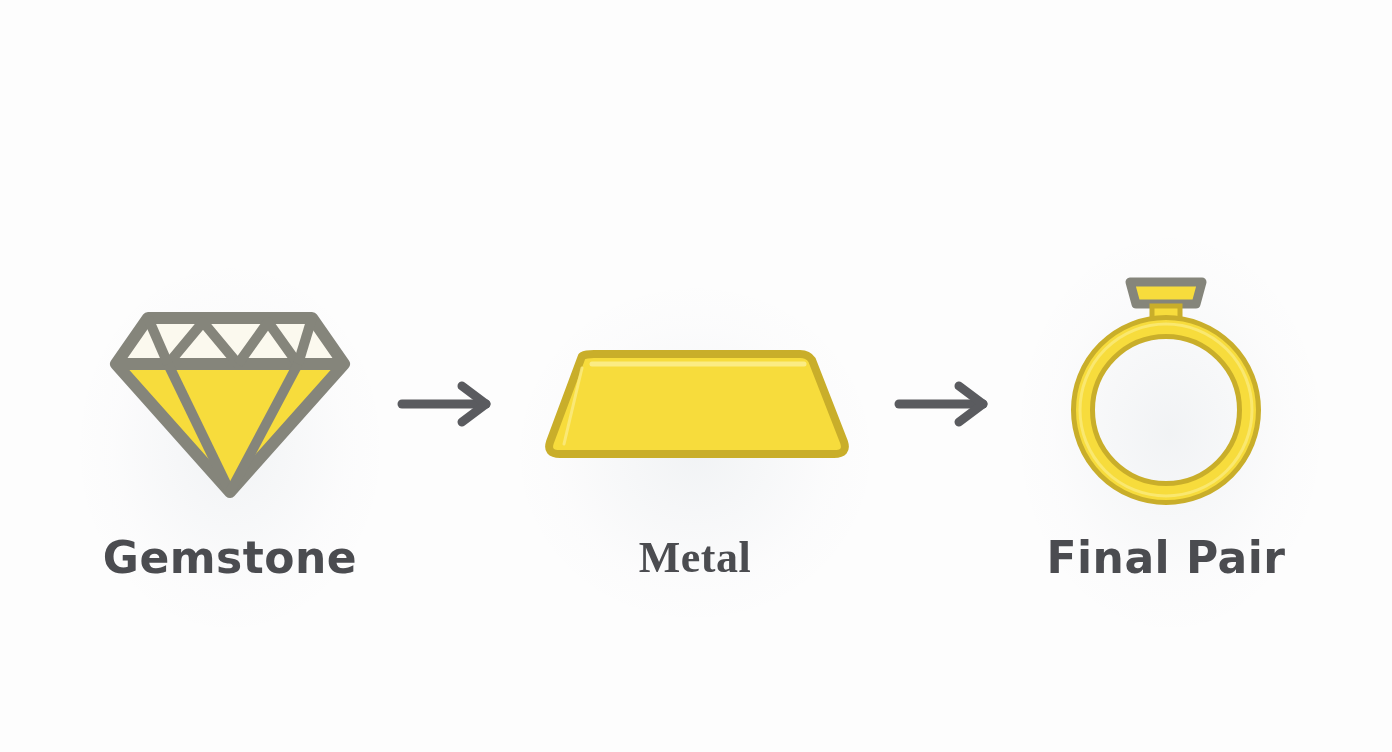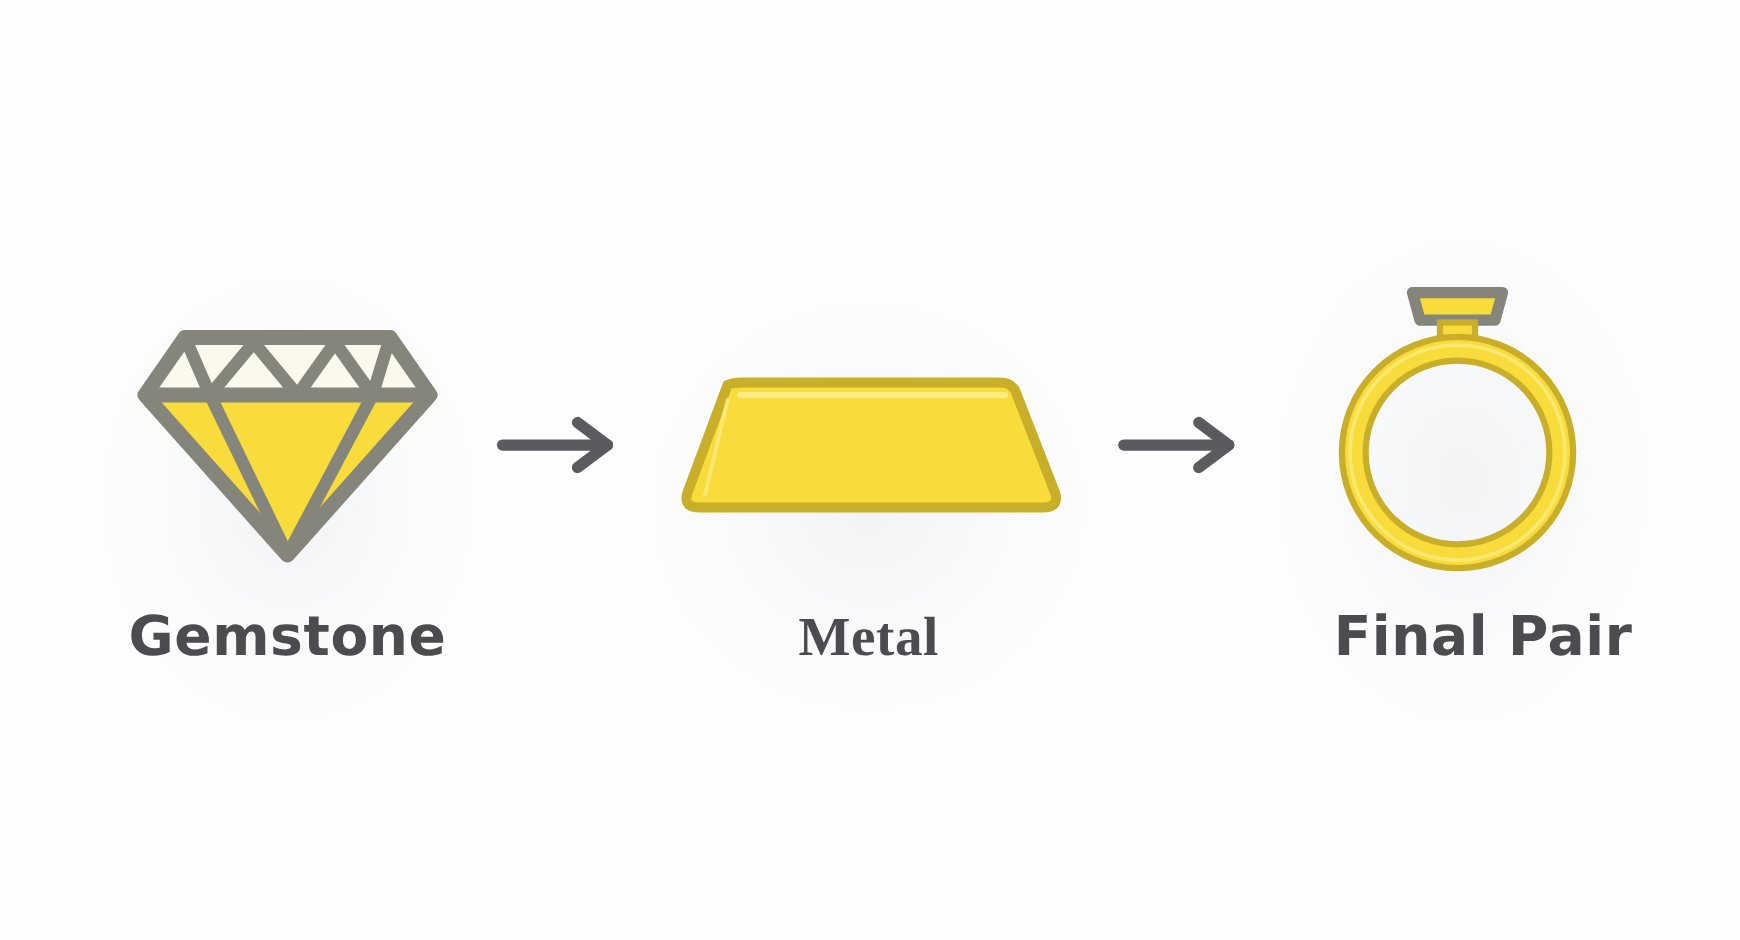--- a/index.html
+++ b/index.html
@@ -3,21 +3,21 @@
   <meta charset="utf-8">
   <style>
     html, body { margin: 0; padding: 0; }
     body {
       width: 1392px; height: 752px;
       background: #fdfdfd;
       position: relative;
       overflow: hidden;
       font-family: "DejaVu Sans", "Liberation Sans", sans-serif;
     }
-    .stage { position: absolute; inset: 0; }
+    .stage { position: absolute; inset: 0; margin-top: 48px; }
     .glow {
       position: absolute; border-radius: 50%;
       background: radial-gradient(ellipse at center, rgba(240,242,244,0.9) 0%, rgba(250,250,251,0.5) 55%, rgba(253,253,253,0) 75%);
     }
     .label {
       position: absolute;
       font-weight: bold;
       font-size: 44px;
       color: #4b4c50;
       letter-spacing: 0.5px;
@@ -74,15 +74,15 @@
   <svg style="left:1068px;top:226px;" width="196" height="228" viewBox="0 0 196 228">
 
     <path d="M62,8 L134,8 L128,30 L68,30 Z" fill="#f7dc3c" stroke="#85857b" stroke-width="9" stroke-linejoin="round"></path>
 
     <rect x="84" y="32" width="28" height="14" fill="#f7dc3c" stroke="#c9ae2a" stroke-width="5"></rect>
 
     <circle cx="98" cy="136" r="83" fill="none" stroke="#c9ae2a" stroke-width="24"></circle>
     <circle cx="98" cy="136" r="83" fill="none" stroke="#f7dc3c" stroke-width="14"></circle>
     <circle cx="98" cy="136" r="86" fill="none" stroke="#fbec84" stroke-width="3" opacity="0.7"></circle>
   </svg>
-  <div class="label" style="left:1026px;top:484px;width:280px;text-align:right;">Final Pair</div>
+  <div class="label" style="left:1026px;top:484px;width:280px;">Final Pair</div>
 
 </div>
 
 </body></html>

